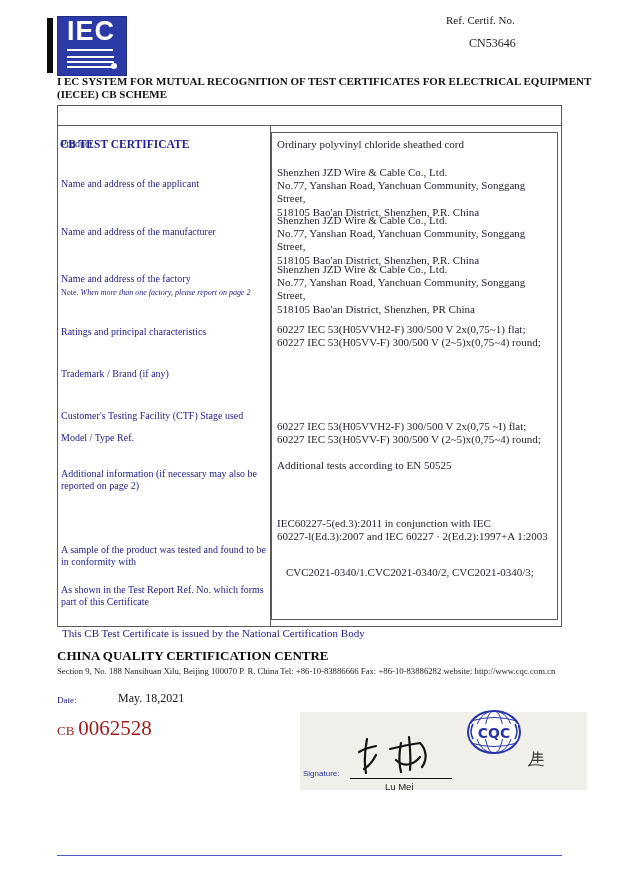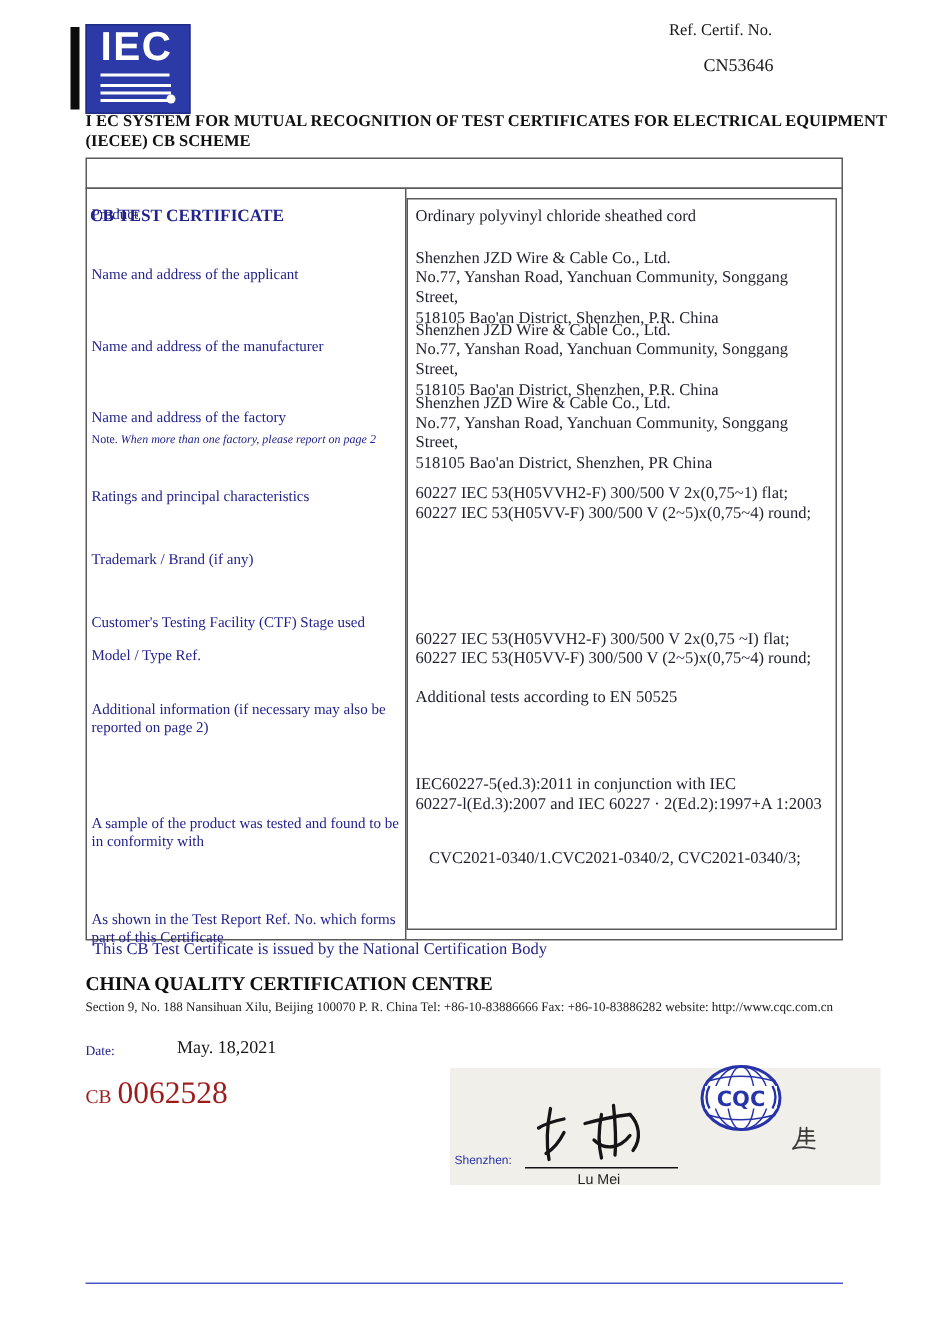--- a/index.html
+++ b/index.html
@@ -41,21 +41,21 @@
   .lbl-manufacturer { top:100px; }
   .lbl-factory      { top:147px; }
   .lbl-note         { top:162px; font-size:8px; }
   .lbl-note .ital   { font-style:italic; }
   .lbl-ratings      { top:200px; }
   .lbl-trademark    { top:242px; }
   .lbl-ctf          { top:284px; }
   .lbl-model        { top:306px; }
   .lbl-addl         { top:342px; }
   .lbl-conformity   { top:418px; }
-  .lbl-report       { top:458px;margin-top:24px; }
+  .lbl-report       { top:458px; }
 
   .val { position:absolute; left:5px; width:276px; font-size:11px; color:#1f1f30;
          line-height:1.2; white-space:pre-line; }
   .val-product   { top:5px;   }
   .val-applicant { top:33px;  }
   .val-manufacturer { top:81px; }
   .val-factory   { top:130px; }
   .val-ratings   { top:190px; }
   .val-model     { top:287px; }
   .val-additional{ top:326px; }
@@ -192,20 +192,20 @@
         <path d="M7 20 C12 17 19 15 24 14"></path>
         <path d="M24 23 C21 29 17 34 12 37"></path>
         <path d="M49 11 C47 21 47 32 49 40"></path>
         <path d="M38 17 C49 14 60 12 68 11"></path>
         <path d="M57 5 C58 15 59 27 58 38"></path>
         <path d="M44 28 C51 35 61 34 68 25"></path>
         <path d="M68 11 C74 17 76 27 70 35"></path>
       </g>
     </svg>
 
-    <div class="sig-label">Shenzhen:</div>
+    <div class="sig-label">Signature:</div>
     <div class="sig-line"></div>
     <div class="sig-name">Lu Mei</div>
   </div>
 
   <div class="bottom-rule"></div>
 
 </div>
 
 </body></html>

